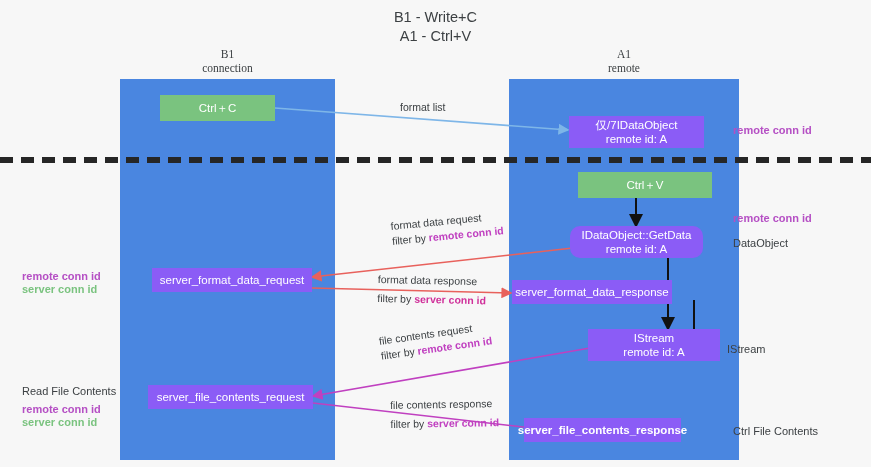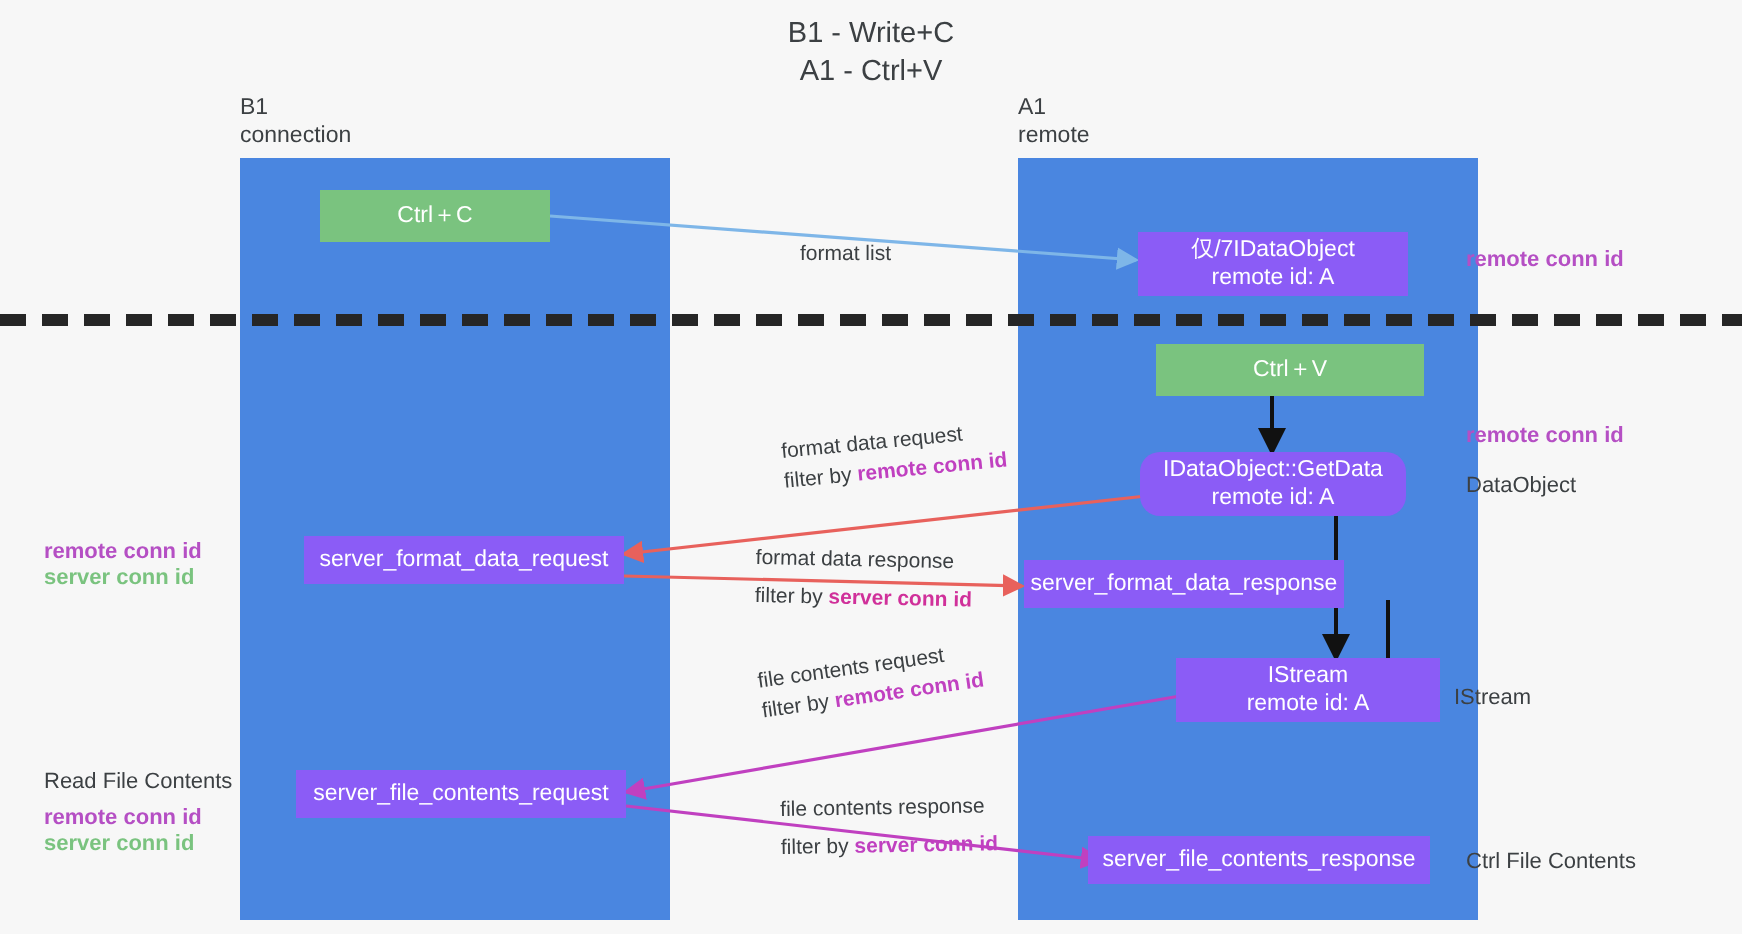--- a/index.html
+++ b/index.html
@@ -28,24 +28,26 @@
     text-align: center;
     font-size: 14.5px;
     color: #3c4043;
     line-height: 19px;
     white-space: pre;
   }
 
   
   .lane-head {
     position: absolute;
+    text-align: center;
     font-size: 11.5px;
     color: #3c4043;
     line-height: 13.5px;
     white-space: pre;
+    font-family: Liberation Serif, serif;
   }
 
   
   .lane {
     position: absolute;
     background: #4a86e0;
   }
 
   
   .box {
@@ -173,25 +175,25 @@
 
   <div class="box orange" style="left:512px; top:280px; width:160px; height:24px;">server_format_data_response</div>
 
   <div class="box orange" style="left:152px; top:268px; width:160px; height:24px;">server_format_data_request</div>
 
   <div class="box orange" style="left:588px; top:329px; width:132px; height:32px;">IStream
 remote id: A</div>
 
   <div class="box orange" style="left:148px; top:385px; width:165px; height:24px;">server_file_contents_request</div>
 
-  <div class="box orange" style="left:544px; top:418px; width:171px; height:24px;">server_file_contents_response</div>
+  <div class="box orange" style="left:524px; top:418px; width:157px; height:24px;font-weight:bold;">server_file_contents_response</div>
 
   <div class="dashed-sep"></div>
 
-  <div class="edge-label" style="left:400px; top:100px;margin-top:20px;">format list</div>
+  <div class="edge-label" style="left:400px; top:100px;">format list</div>
 
   <div class="edge-label" style="left:390px; top:219px; transform:rotate(-5.5deg); transform-origin:0 0;">
     <div>format data request</div>
     <div><span>filter by </span><span class="hl-magenta">remote conn id</span></div>
   </div>
 
   <div class="edge-label" style="left:378px; top:272px; transform:rotate(1.2deg); transform-origin:0 0;">
     <div>format data response</div>
     <div style="margin-top:4px;"><span>filter by </span><span class="hl-pink">server conn id</span></div>
   </div>

